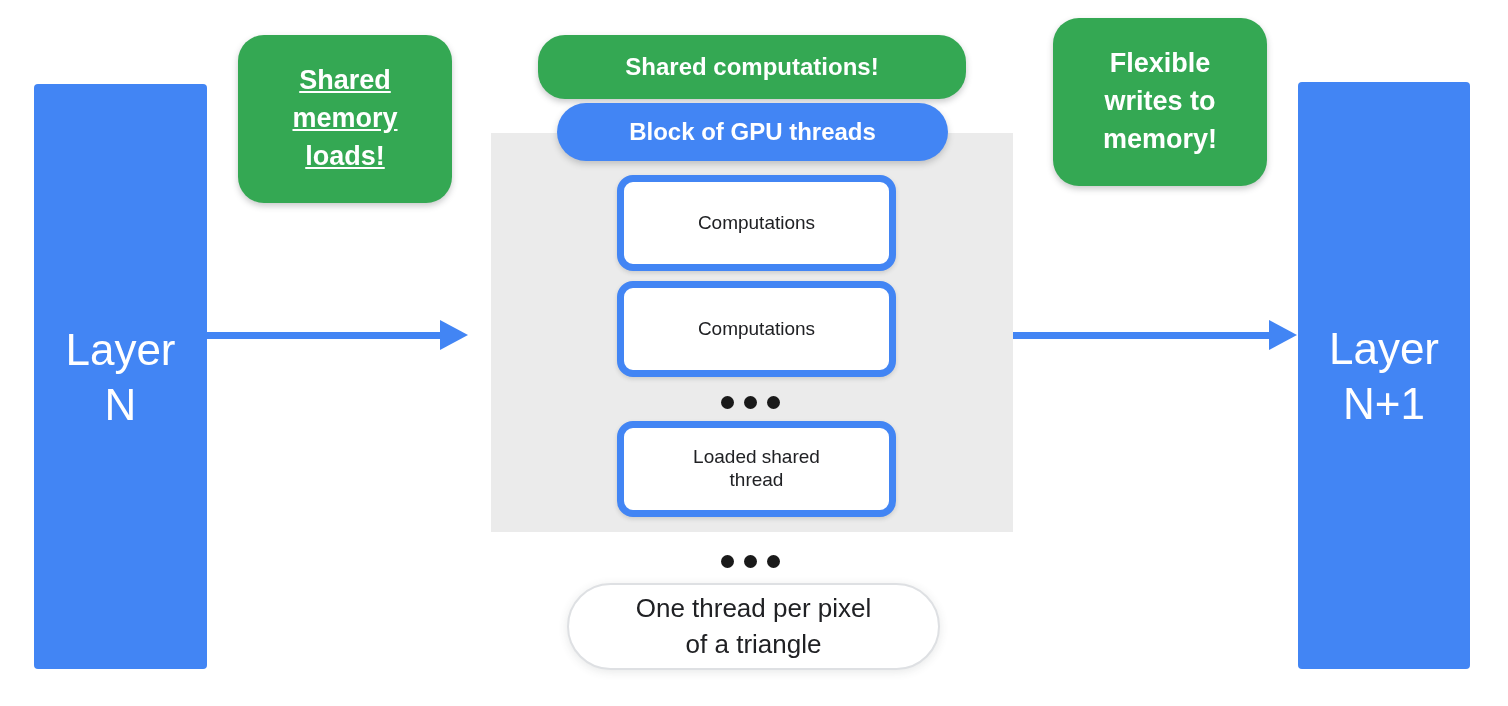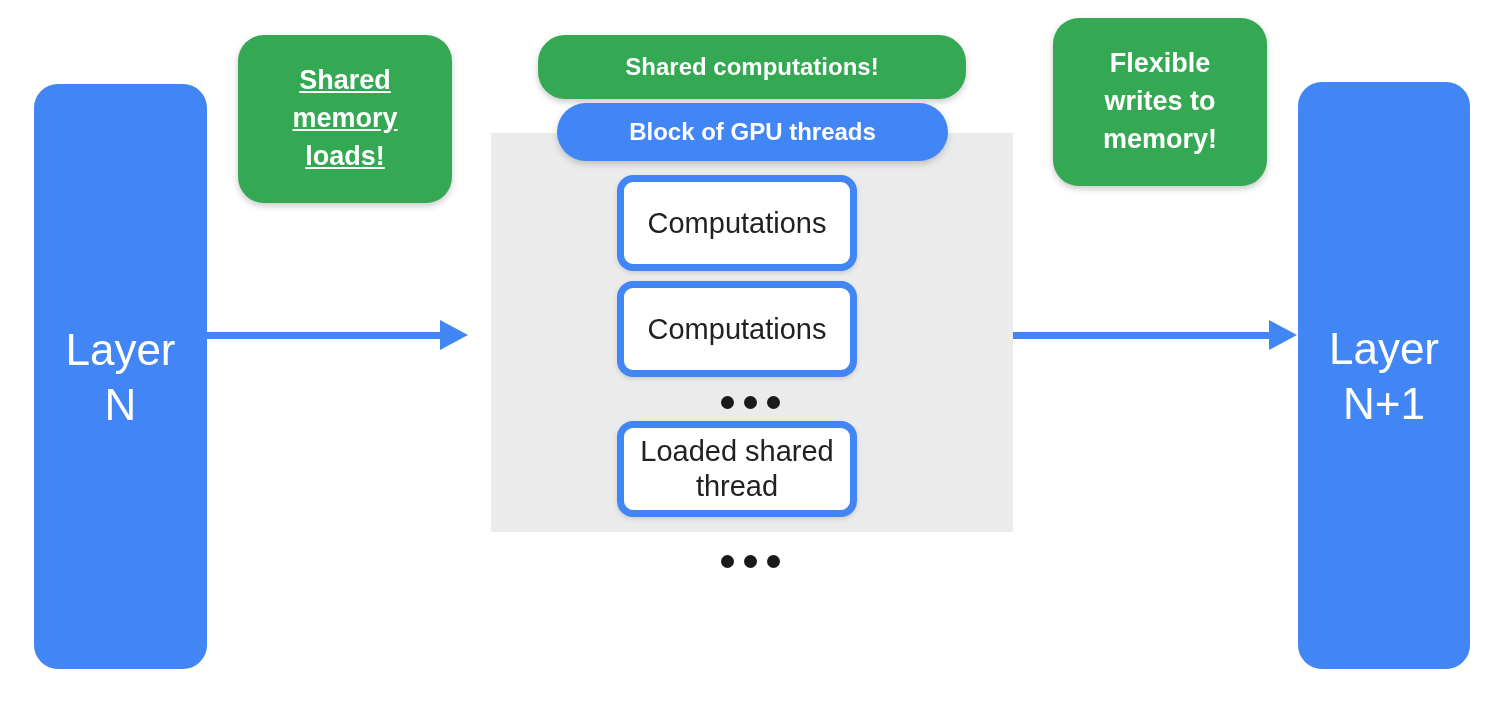--- a/index.html
+++ b/index.html
@@ -16,21 +16,21 @@
     display: flex;
     align-items: center;
     justify-content: center;
     text-align: center;
   }
   .preline { white-space: pre-line; }
 
   
   .layer-block {
     background: #4285F4;
-    border-radius: 24px;
+    border-radius: 4px;
     color: #ffffff;
     font-size: 44px;
     font-weight: 400;
     line-height: 1.25;
   }
   #layer-n  { left: 34px;   top: 84px; width: 173px; height: 585px; }
   #layer-n1 { left: 1298px; top: 82px; width: 172px; height: 587px; }
 
   
   .green-callout {
@@ -58,27 +58,27 @@
   
   #gray-panel {
     left: 491px; top: 133px; width: 522px; height: 399px;
     background: #EBEBEB;
     z-index: 1;
   }
 
   
   .item-box {
     left: 617px;
-    width: 240px;
+    width: 279px;
     height: 96px;
     background: #ffffff;
     border: 7px solid #4285F4;
     border-radius: 16px;
     box-sizing: border-box;
-    font-size: 29px;
+    font-size: 19px;
     color: #202124;
     line-height: 1.2;
     box-shadow: 0 2px 4px rgba(60,64,67,0.18);
     z-index: 2;
     align-items: center;
   }
   #item-1 { top: 175px; }
   #item-2 { top: 281px; }
   #item-3 { top: 421px; }
 
@@ -175,14 +175,18 @@
 
   <div id="arrow-right-line" class="abs arrow-line"></div>
   <div id="arrow-right-head" class="abs arrow-head"></div>
 
   <div id="dots-below" class="abs dots-row">
     <span class="dot"></span>
     <span class="dot"></span>
     <span class="dot"></span>
   </div>
 
+  <div id="footer-pill" class="abs center-flex preline">
+    <span class="preline">One thread per pixel
+of a triangle</span>
+  </div>
 
 </div>
 
 </body></html>

